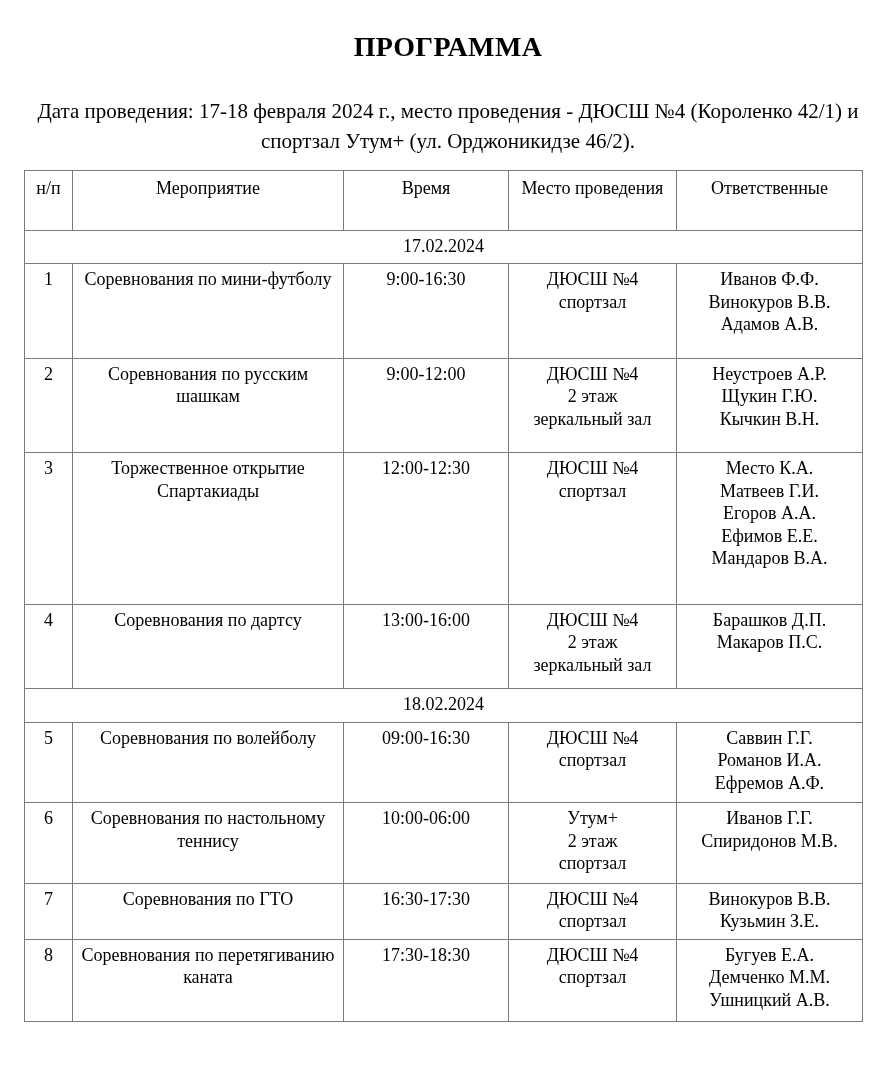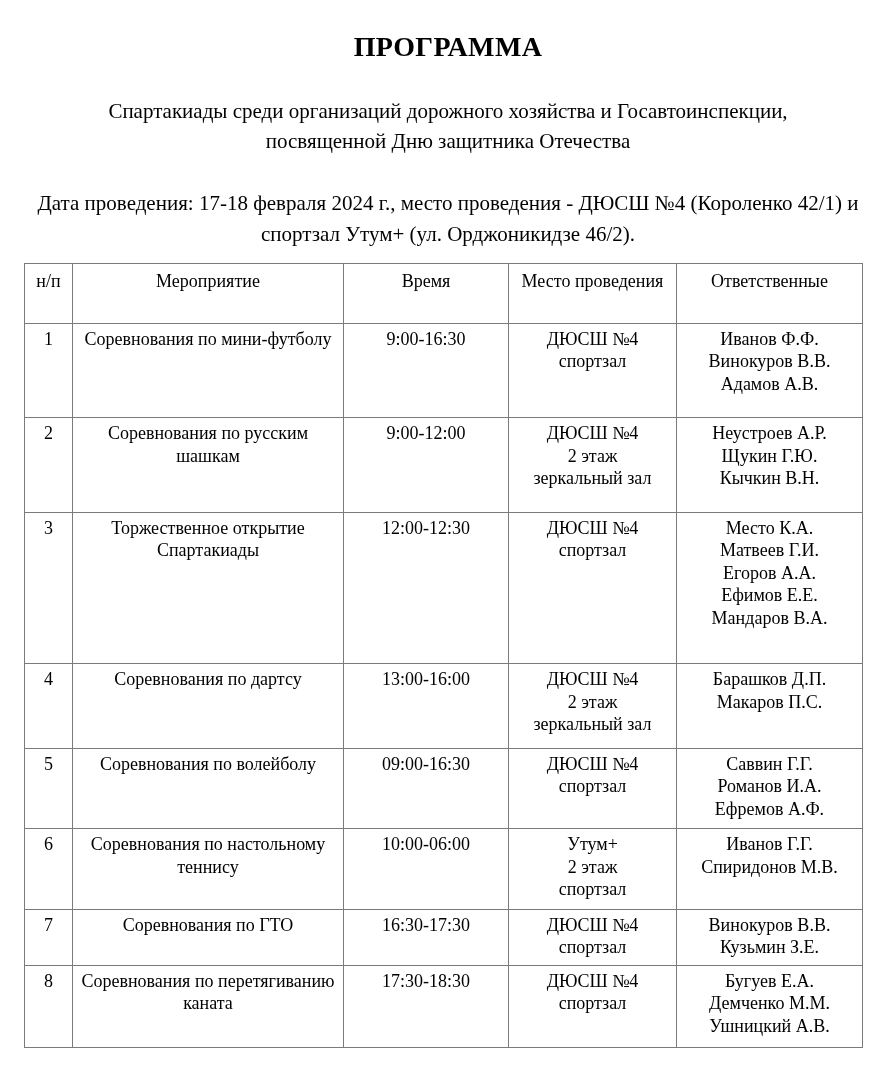--- a/index.html
+++ b/index.html
@@ -87,21 +87,20 @@
   }
   .cell-lines span { display: block; }
 </style>
 </head>
 <body>
 
 <div class="page">
 
   <h1 class="doc-title">ПРОГРАММА</h1>
 
-  <p class="doc-subtitle">Спартакиады среди организаций дорожного хозяйства и Госавтоинспекции, посвященной Дню защитника Отечества</p>
 
   <p class="doc-dateline">Дата проведения: 17-18 февраля 2024 г., место проведения - ДЮСШ №4 (Короленко 42/1) и спортзал Утум+ (ул. Орджоникидзе 46/2).</p>
 
   <div class="table-wrap">
     <table class="program">
       <colgroup>
         <col class="c-num">
         <col class="c-event">
         <col class="c-time">
         <col class="c-place">
@@ -111,20 +110,23 @@
         <tr>
           <th>н/п</th>
           <th>Мероприятие</th>
           <th>Время</th>
           <th>Место проведения</th>
           <th>Ответственные</th>
         </tr>
       </thead>
       <tbody id="table-body">
           <tr>
+            <td colspan="5" class="sep-row">17.02.2024</td>
+          </tr>
+          <tr>
             <td class="num" style="padding-bottom: 22px;">1</td>
             <td style="padding-bottom: 22px; margin-top: 24px;">Соревнования по мини-футболу</td>
             <td style="padding-bottom: 22px;">9:00-16:30</td>
             <td class="cell-lines" style="padding-bottom: 22px;">
               <span>ДЮСШ №4</span>
               <span>спортзал</span>
             </td>
             <td class="cell-lines" style="padding-bottom: 22px;">
               <span>Иванов Ф.Ф.</span>
               <span>Винокуров В.В.</span>
@@ -170,20 +172,23 @@
               <span>ДЮСШ №4</span>
               <span>2 этаж</span>
               <span>зеркальный зал</span>
             </td>
             <td class="cell-lines" style="padding-bottom: 12px;">
               <span>Барашков Д.П.</span>
               <span>Макаров П.С.</span>
             </td>
           </tr>
           <tr>
+            <td colspan="5" class="sep-row">18.02.2024</td>
+          </tr>
+          <tr>
             <td class="num" style="padding-bottom: 8px;">5</td>
             <td style="padding-bottom: 8px;">Соревнования по волейболу</td>
             <td style="padding-bottom: 8px;">09:00-16:30</td>
             <td class="cell-lines" style="padding-bottom: 8px;">
               <span>ДЮСШ №4</span>
               <span>спортзал</span>
             </td>
             <td class="cell-lines" style="padding-bottom: 8px;">
               <span>Саввин Г.Г.</span>
               <span>Романов И.А.</span>

